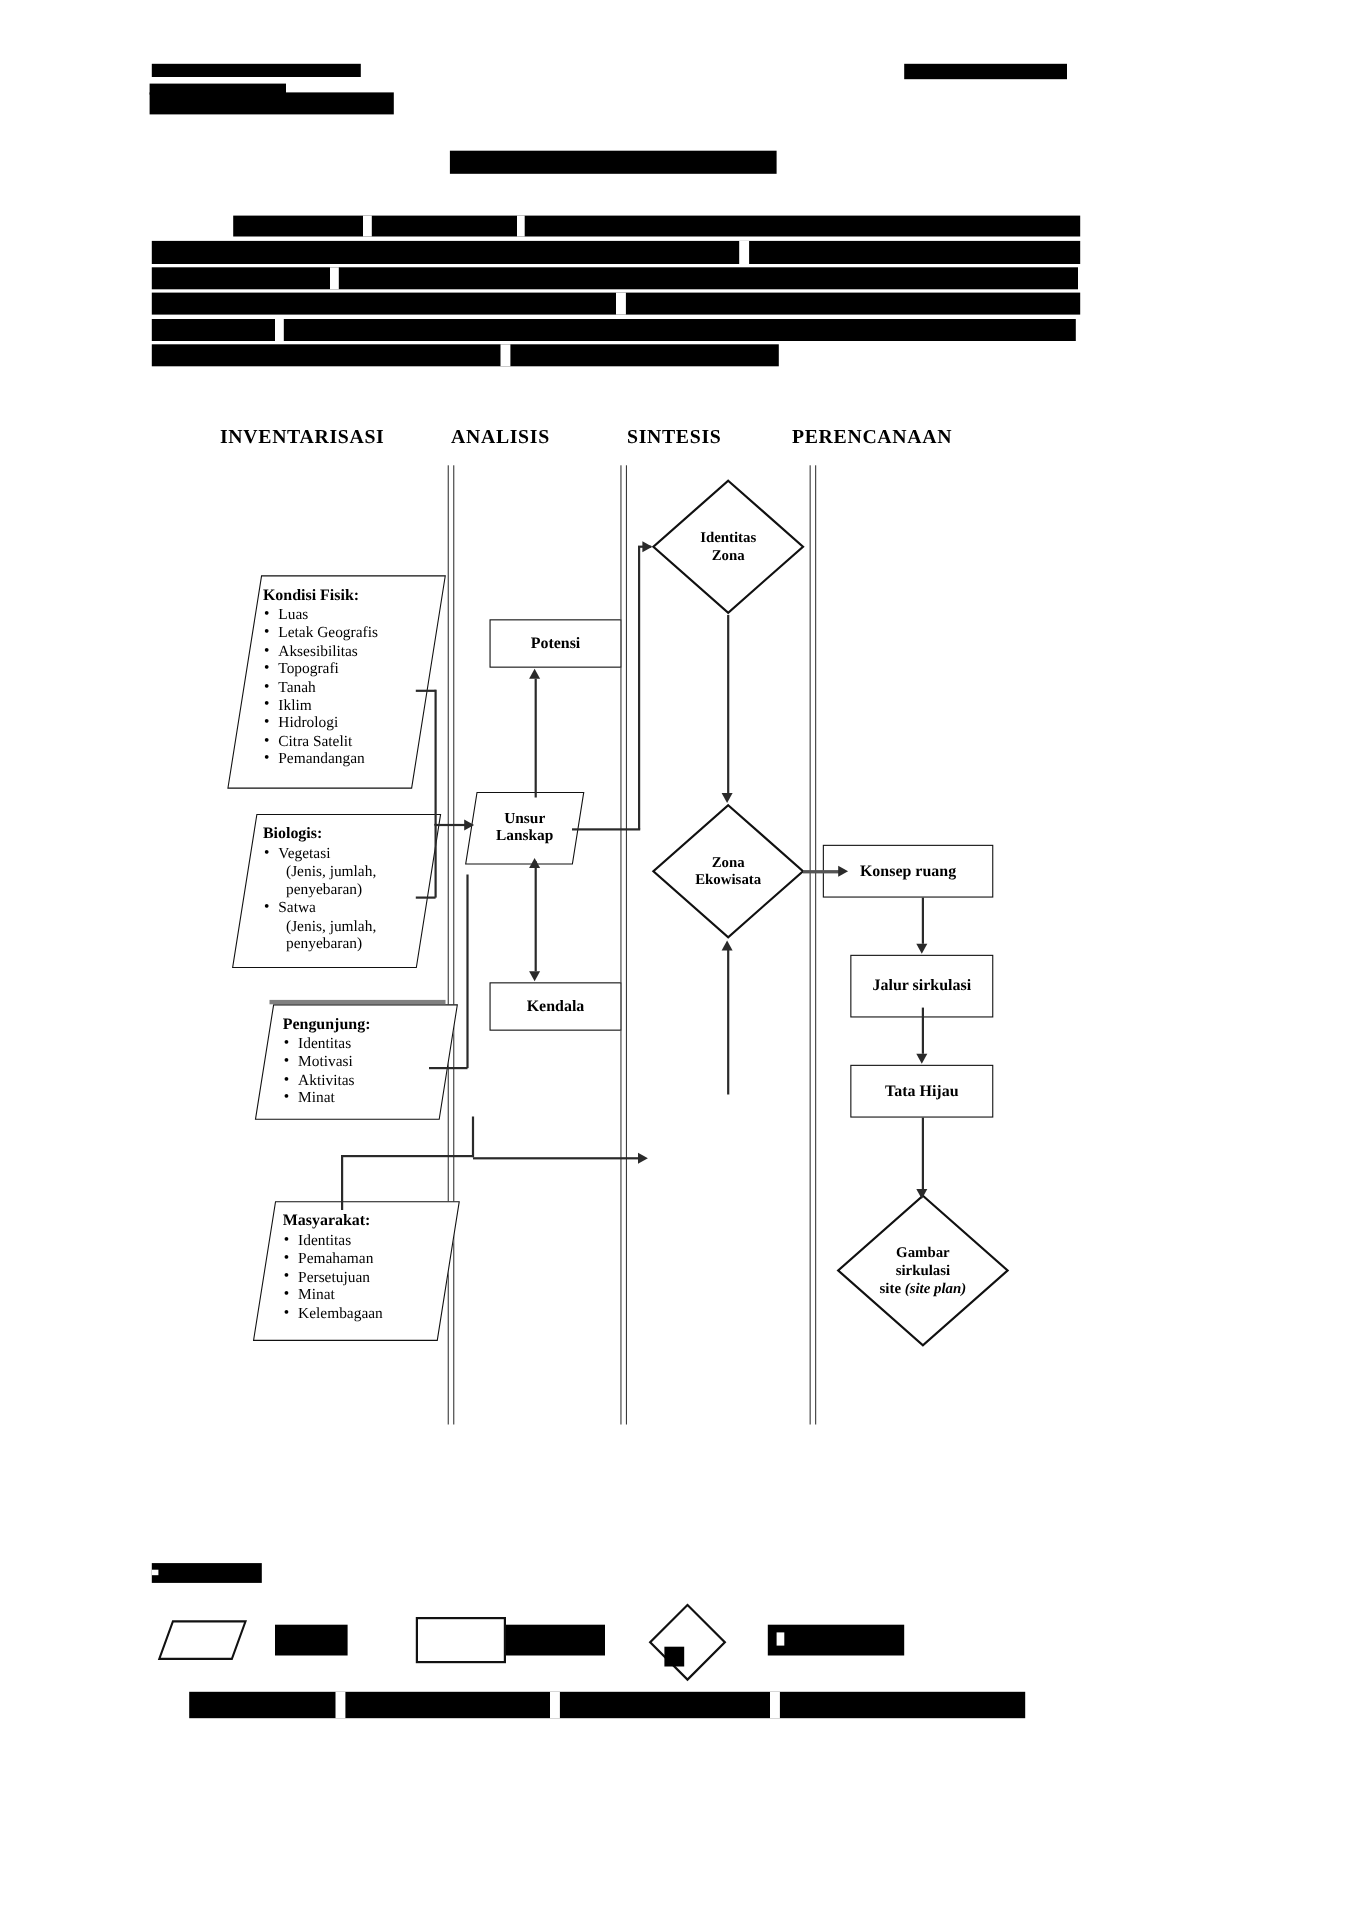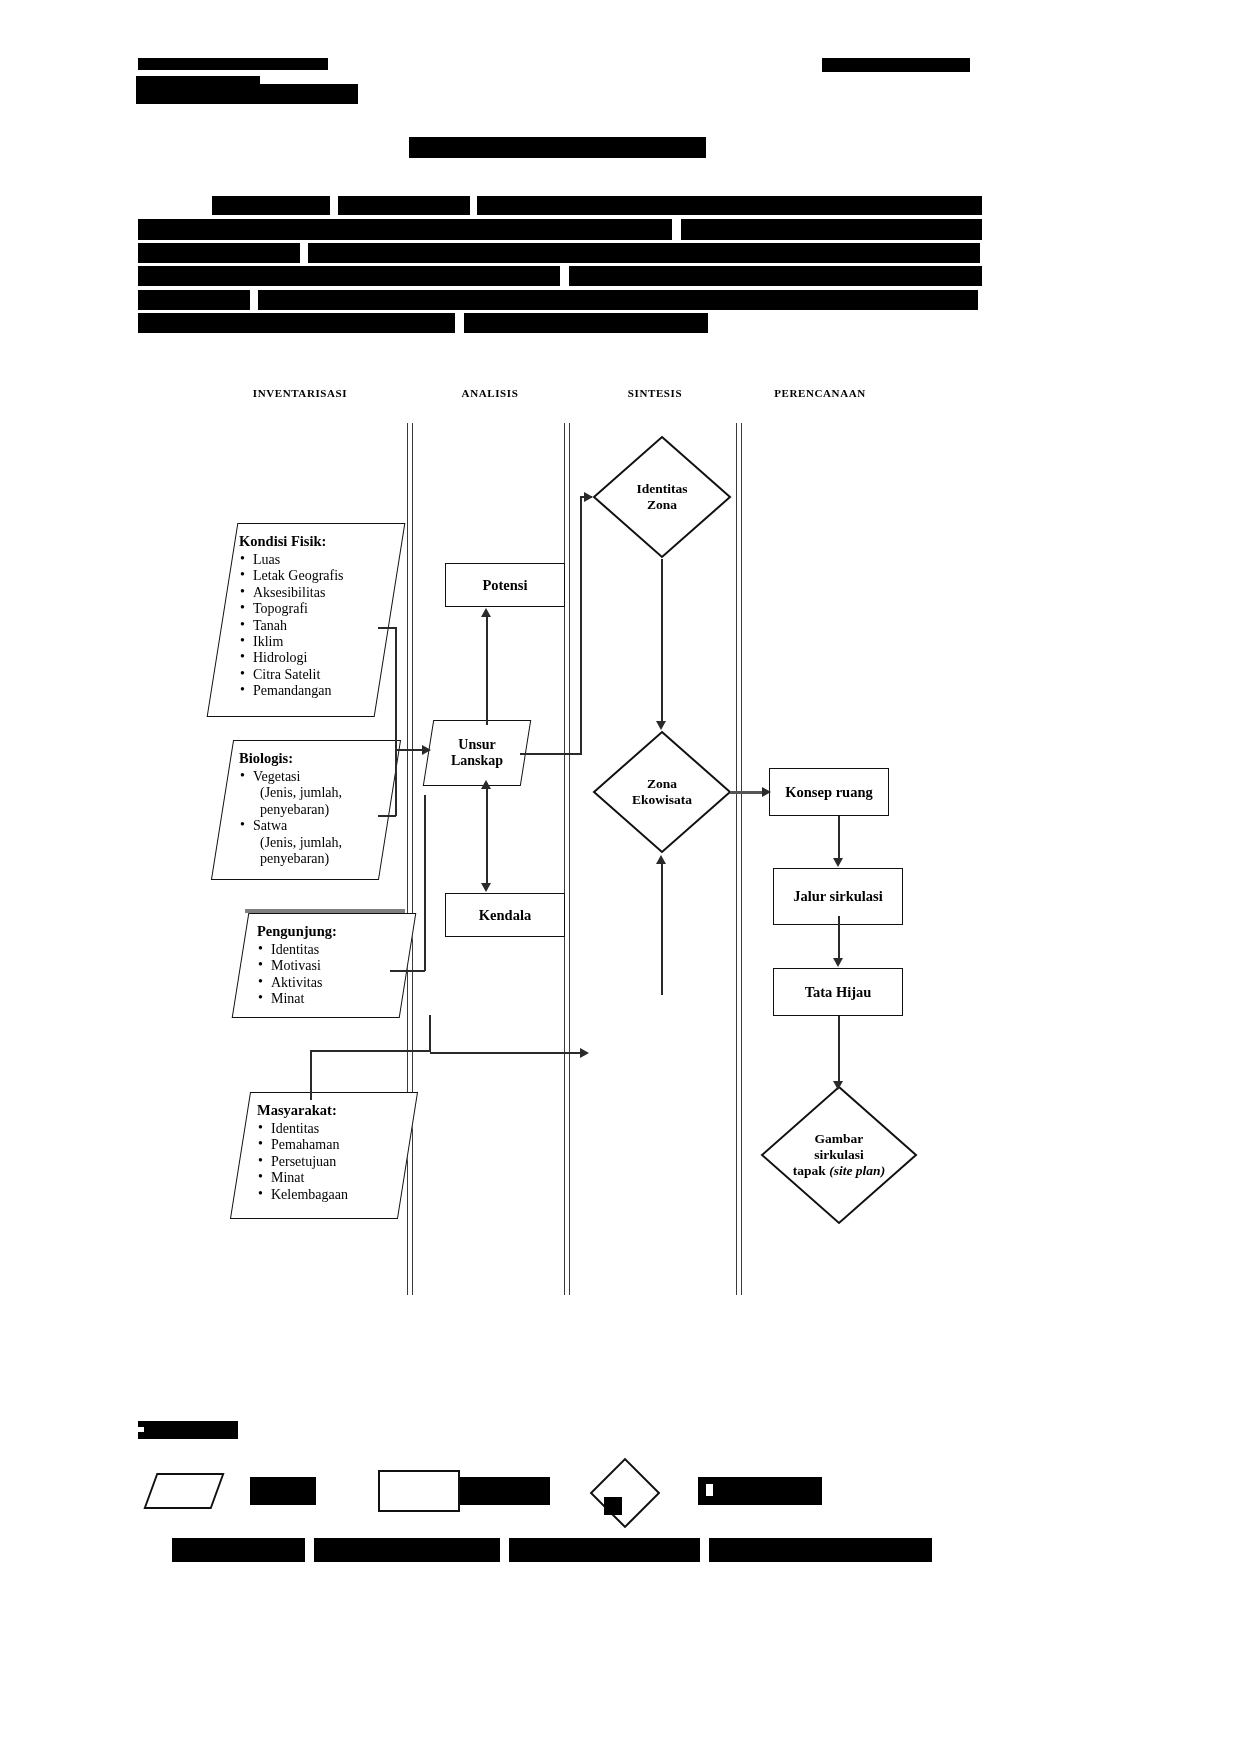--- a/index.html
+++ b/index.html
@@ -5,22 +5,22 @@
   html,body{margin:0;padding:0;background:#fff;}
   body{width:1240px;height:1754px;position:relative;font-family:"Liberation Serif",serif;color:#000;overflow:hidden;}
   .page{position:absolute;inset:0;background:#fff;}
 
   
   .redact{position:absolute;background:#000;}
 
   
   .diagram{position:absolute;left:200px;top:395px;width:790px;height:900px;}
 
-  .colhead{position:absolute;font-weight:bold;font-size:11px;letter-spacing:.6px;
-           text-align:center;white-space:nowrap;font-family:"Liberation Serif",serif;}
+  .colhead{position:absolute;font-weight:bold;font-size:18px;letter-spacing:.6px;
+           text-align:left;white-space:nowrap;font-family:"Liberation Serif",serif;}
 
   .vline{position:absolute;width:1px;background:#3a3a3a;top:28px;height:872px;}
 
   
   .shape{position:absolute;box-sizing:border-box;background:#fff;}
   .para{border:1.6px solid #111;transform:skewX(-9deg);}
   .para-in{transform:skewX(9deg);width:100%;height:100%;box-sizing:border-box;
            padding:9px 10px 6px 16px;}
   .rect{border:1.6px solid #111;display:flex;align-items:center;justify-content:center;
         text-align:center;font-weight:bold;font-size:14.5px;}
@@ -180,33 +180,33 @@
       </svg>
       <div class="dlabel">
         <span>
           <span>Zona</span><br>
           <span>Ekowisata</span>
         </span>
       </div>
     </div>
 
 
-    <div class="shape rect" style="left:569px;top:373px;width:120px;height:48px;">Konsep ruang</div>
+    <div class="shape rect" style="left:548px;top:373px;width:155px;height:48px;">Konsep ruang</div>
     <div class="shape rect" style="left:573px;top:473px;width:130px;height:57px;">Jalur sirkulasi</div>
     <div class="shape rect" style="left:573px;top:573px;width:130px;height:48px;">Tata Hijau</div>
 
     <div class="diamond" style="left:560px;top:690px;width:158px;height:140px;">
       <svg width="158" height="140" viewBox="0 0 158 140">
         <polygon points="79,2 156,70 79,138 2,70" fill="#fff" stroke="#111" stroke-width="2"></polygon>
       </svg>
       <div class="dlabel">
         <span>
           <span>Gambar</span><br>
           <span>sirkulasi</span><br>
-          <span>tapak </span><span style="font-style:italic;">(site plan)</span>
+          <span>site </span><span style="font-style:italic;">(site plan)</span>
         </span>
       </div>
     </div>
 
     <div class="ln lnh" style="left:178px;top:232px;width:18px;"></div>
     <div class="ln lnv" style="left:195px;top:232px;height:123px;"></div>
     <div class="ln lnh" style="left:195px;top:354px;width:30px;"></div>
     <div class="arr arr-r" style="left:222px;top:350px;"></div>
 
     <div class="ln lnh" style="left:178px;top:420px;width:18px;"></div>

